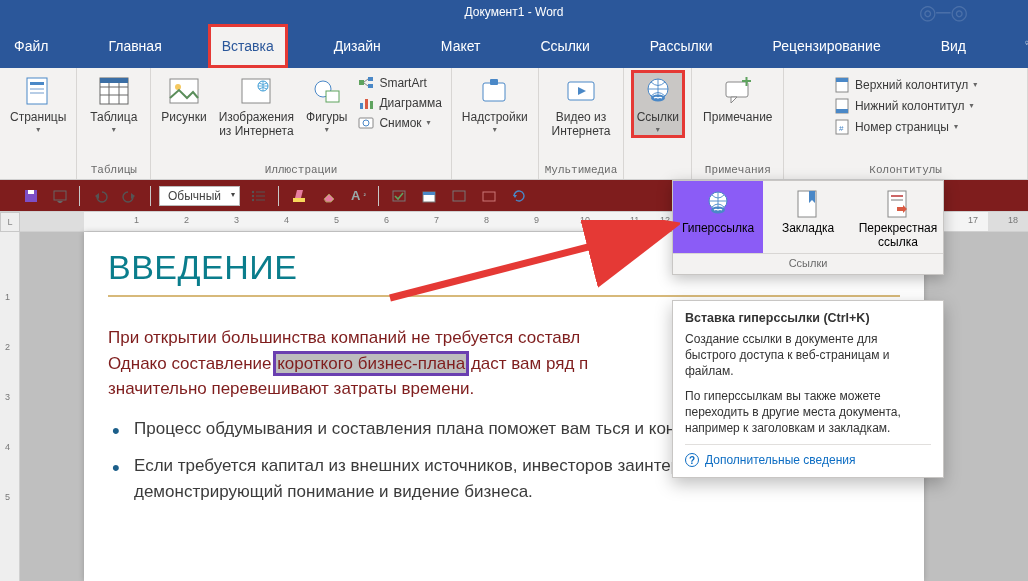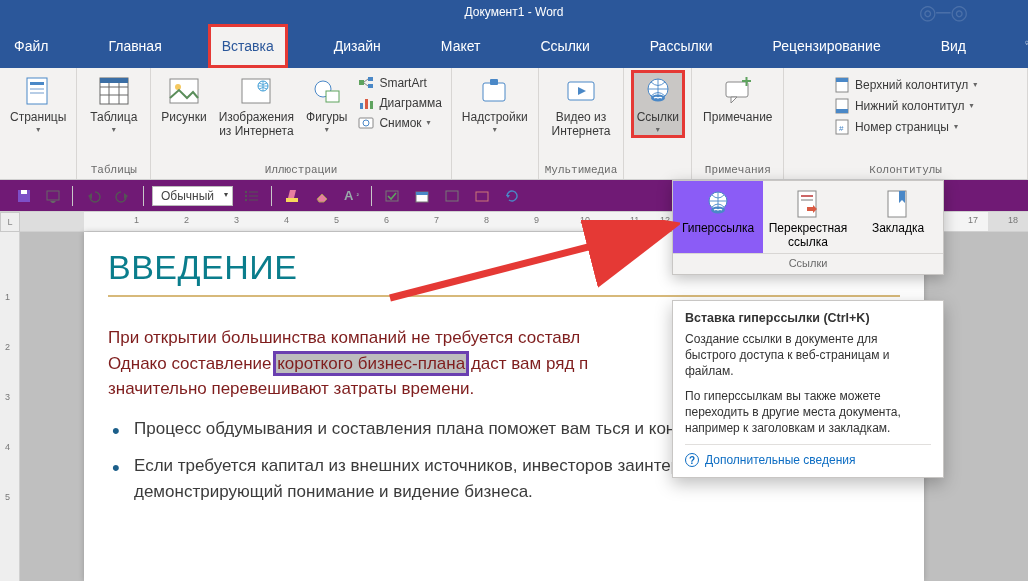--- a/index.html
+++ b/index.html
@@ -20,21 +20,21 @@
 .group-body { flex: 1; display: flex; align-items: flex-start; gap: 4px; }
 .group-label { font-size: 11px; color: #6a6a6a; padding: 2px 0 3px; text-align: center; width: 100%; font-family: Liberation Mono, monospace; }
 .big-btn { display: flex; flex-direction: column; align-items: center; justify-content: flex-start; padding: 2px 4px; font-size: 12px; color: #3a3a3a; cursor: pointer; min-width: 48px; text-align: center; gap: 2px; }
 .big-btn.highlighted { background: #c9c7c5; outline: 3px solid #e53935; outline-offset: -1px; }
 .small-list { display: flex; flex-direction: column; gap: 2px; padding-top: 2px; }
 .small-item { display: flex; align-items: center; gap: 5px; font-size: 12px; color: #3a3a3a; cursor: pointer; padding: 1px 3px; white-space: nowrap; }
 .drop { font-size: 8px; color: #666; margin-top: -1px; }
 .ic32 { width: 34px; height: 34px; display: flex; align-items: center; justify-content: center; }
 .ic16 { width: 16px; height: 16px; display: flex; align-items: center; justify-content: center; }
 
-.qat { background: #701a75; height: 32px; display: flex; align-items: center; gap: 6px; padding: 0 12px; border-bottom: 1px solid #d0d0d0; font-size: 12px; color: #444; }
+.qat { background: #7f1d1d; height: 32px; display: flex; align-items: center; gap: 6px; padding: 0 19px; border-bottom: 1px solid #d0d0d0; font-size: 12px; color: #444; }
 .qat .sep { width: 1px; height: 20px; background: #c8c8c8; margin: 0 2px; }
 .qat .item { cursor: pointer; padding: 2px 4px; display: flex; align-items: center; gap: 3px; }
 
 .links-popout { position: absolute; left: 672px; top: 180px; width: 272px; background: #f3f2f1; border: 1px solid #c8c6c4; box-shadow: 0 4px 14px rgba(0,0,0,.25); z-index: 20; }
 .links-popout .row { display: flex; border-bottom: 1px solid #d8d6d4; }
 .links-popout .cell { flex: 1; display: flex; flex-direction: column; align-items: center; padding: 6px 4px 4px; font-size: 12px; cursor: pointer; text-align: center; }
 .links-popout .cell.sel { background: #8b5cf6; }
 .links-popout .cap { font-size: 11px; color: #6a6a6a; text-align: center; padding: 3px 0 5px; }
 
 .tooltip { position: absolute; left: 672px; top: 300px; width: 272px; background: #fff; border: 1px solid #c8c6c4; box-shadow: 0 6px 16px rgba(0,0,0,.25); z-index: 20; padding: 10px 12px; font-size: 12px; color: #333; }
@@ -451,36 +451,36 @@
             <ellipse cx="15" cy="20" rx="7" ry="3.5" fill="#4a88c7"></ellipse>
             <path d="M11 20 a3 2 0 0 1 4 0 a3 2 0 0 1 4 0" stroke="#fff" fill="none" stroke-width="1.4"></path>
           </svg>
         </span>
       <span>Гиперссылка</span>
     </div>
     <div class="cell">
       <span class="ic32">
           <svg width="26" height="30">
             <rect x="3" y="2" width="18" height="26" fill="#fff" stroke="#888"></rect>
+            <polygon points="14,2 20,2 20,14 17,11 14,14" fill="#4a88c7"></polygon>
+          </svg>
+        </span>
+      <span>Закладка</span>
+    </div>
+    <div class="cell">
+      <span class="ic32">
+          <svg width="26" height="30">
+            <rect x="3" y="2" width="18" height="26" fill="#fff" stroke="#888"></rect>
             <rect x="6" y="6" width="12" height="2" fill="#c66"></rect>
             <rect x="6" y="10" width="12" height="2" fill="#bbb"></rect>
             <polygon points="12,18 18,18 18,16 22,20 18,24 18,22 12,22" fill="#d95b43"></polygon>
           </svg>
         </span>
       <span style="white-space:pre-line">Перекрестная
 ссылка</span>
-    </div>
-    <div class="cell">
-      <span class="ic32">
-          <svg width="26" height="30">
-            <rect x="3" y="2" width="18" height="26" fill="#fff" stroke="#888"></rect>
-            <polygon points="14,2 20,2 20,14 17,11 14,14" fill="#4a88c7"></polygon>
-          </svg>
-        </span>
-      <span>Закладка</span>
     </div>
   </div>
   <div class="cap">Ссылки</div>
 </div>
 
 <div class="tooltip">
   <div class="tt-title">Вставка гиперссылки (Ctrl+K)</div>
   <p>Создание ссылки в документе для быстрого доступа к веб-страницам и файлам.</p>
   <p>По гиперссылкам вы также можете переходить в другие места документа, например к заголовкам и закладкам.</p>
   <div class="more">

